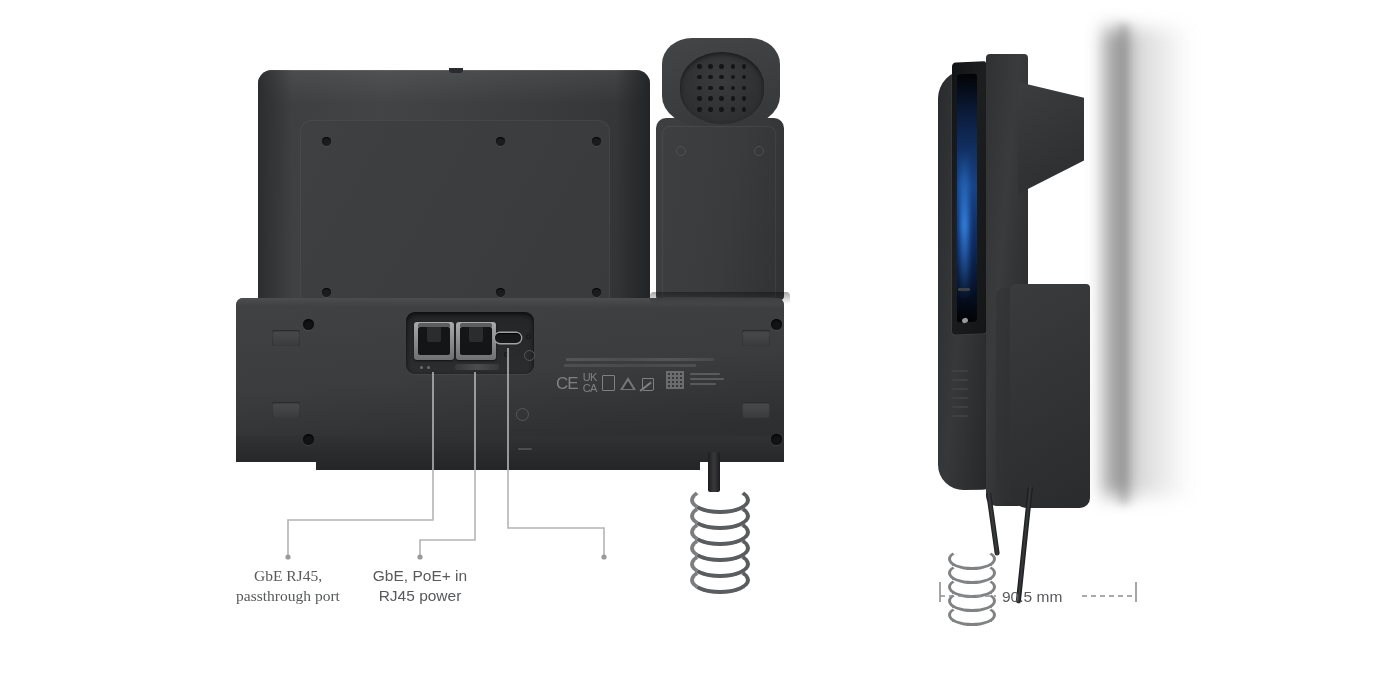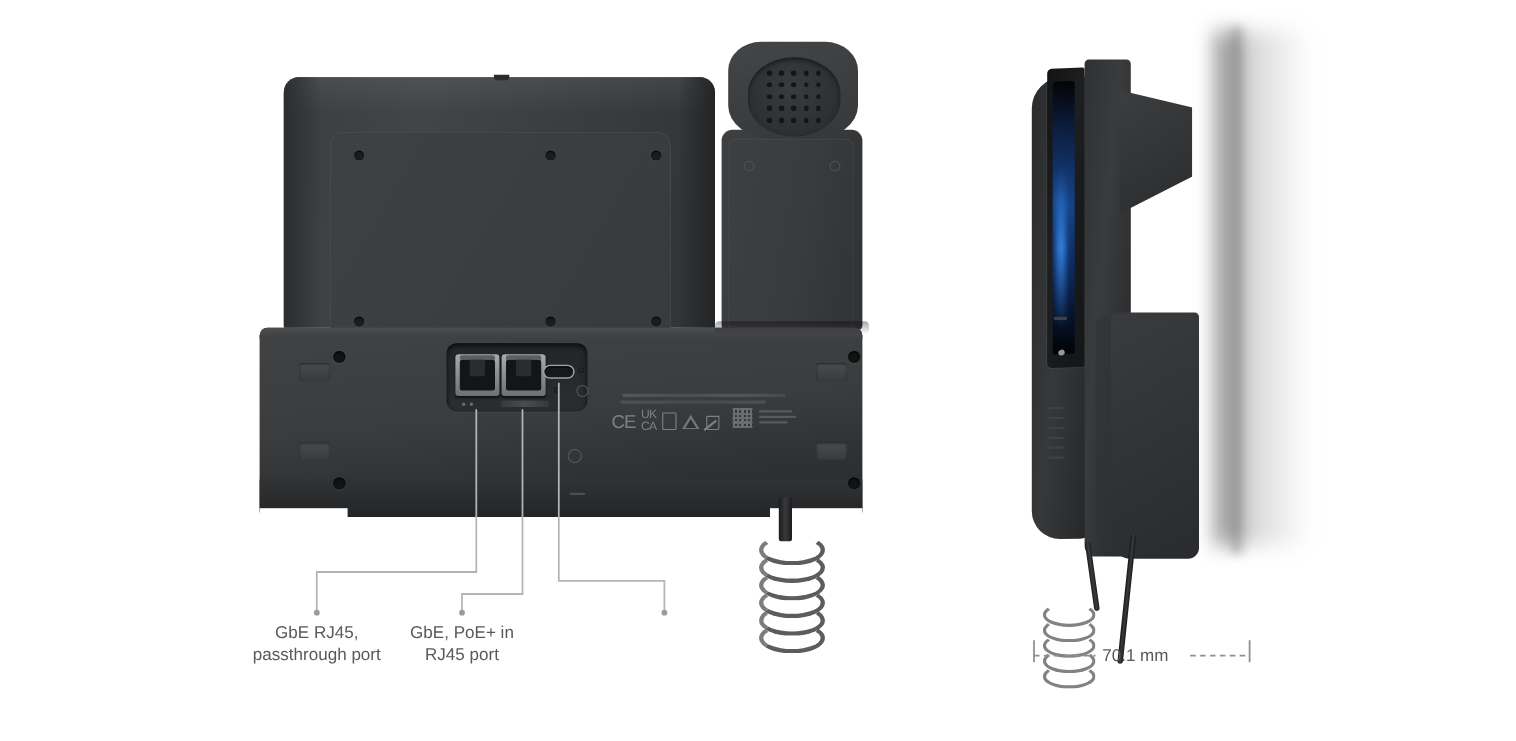--- a/index.html
+++ b/index.html
@@ -467,24 +467,24 @@
 
       <path d="M508 348 L508 528 L604 528 L604 556"></path>
     </g>
     <g fill="#9a9a9a">
       <circle cx="288" cy="557" r="2.6"></circle>
       <circle cx="420" cy="557" r="2.6"></circle>
       <circle cx="604" cy="557" r="2.6"></circle>
     </g>
   </svg>
 
-  <div class="callout-text" style="left:188px;top:566px;width:200px;">GbE RJ45,
+  <div class="callout-text" style="left:188px;top:566px;width:200px;font-family:Liberation Serif, serif;">GbE RJ45,
 passthrough port</div>
   <div class="callout-text" style="left:330px;top:566px;width:180px;">GbE, PoE+ in
-RJ45 port</div>
+RJ45 power</div>
 
   <div id="right-view"></div>
   <div class="wall-shadow"></div>
   <div class="wall-edge"></div>
 
   <div class="side-body"></div>
   <div class="side-screen"></div>
   <div class="side-screen-glass"></div>
   <div class="side-glow"></div>
   <div class="side-chassis"></div>
@@ -510,15 +510,15 @@
     <i style="top:42px"></i>
       <i style="top:56px"></i>
   </div>
 
   <svg style="position:absolute;left:930px;top:576px;width:220px;height:36px;" viewBox="0 0 220 36">
     <path d="M10 6 L10 26" stroke="#8d8f91" stroke-width="1.6" fill="none"></path>
     <path d="M206 6 L206 26" stroke="#8d8f91" stroke-width="1.6" fill="none"></path>
     <path d="M10 20 L66 20" stroke="#8d8f91" stroke-width="1.5" fill="none" stroke-dasharray="5 4"></path>
     <path d="M152 20 L206 20" stroke="#8d8f91" stroke-width="1.5" fill="none" stroke-dasharray="5 4"></path>
   </svg>
-  <div class="dim-text" style="left:1002px;top:588px;">70.1 mm</div>
+  <div class="dim-text" style="left:1002px;top:588px;">90.5 mm</div>
 
 </div>
 
 </body></html>

